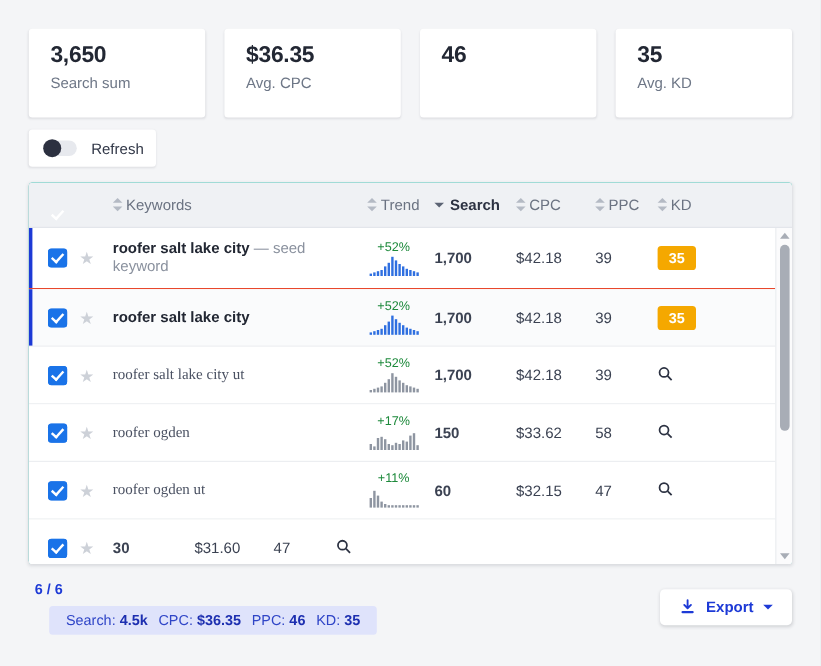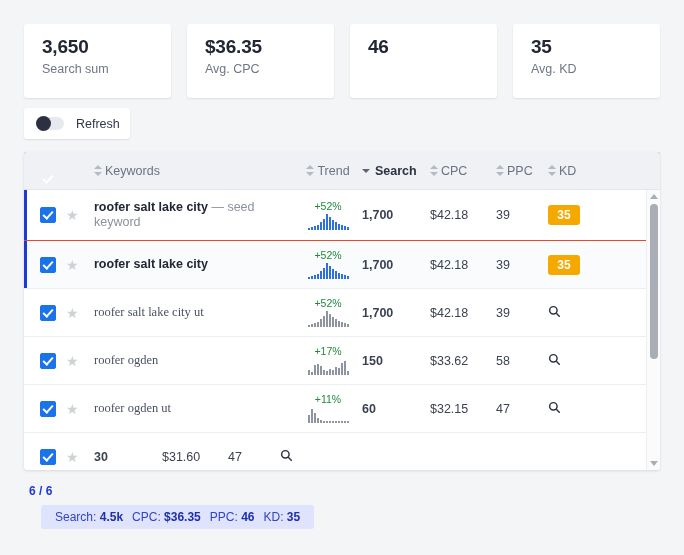--- a/index.html
+++ b/index.html
@@ -499,13 +499,21 @@
 </div>
 
 <div class="count">6 / 6</div>
 <div class="summary" id="summary">
     <span><span>Search:</span> <b>4.5k</b></span>
     <span><span>CPC:</span> <b>$36.35</b></span>
     <span><span>PPC:</span> <b>46</b></span>
     <span><span>KD:</span> <b>35</b></span>
   </div>
 <div class="fbtns" id="fbtns">
+    <div class="fbtn">
+      <svg width="14" height="14" viewBox="0 0 16 16">
+        <path d="M8 1.4v7.2M4.8 5.8L8 9l3.2-3.2" fill="none" stroke="#1d3ad6" stroke-width="1.8" stroke-linecap="round" stroke-linejoin="round"></path>
+        <rect x="2.2" y="11.6" width="11.6" height="2.2" rx="1" fill="#1d3ad6"></rect>
+      </svg>
+      <span>Export</span>
+      <span class="chev"></span>
+    </div>
   </div>
 
 </body></html>

